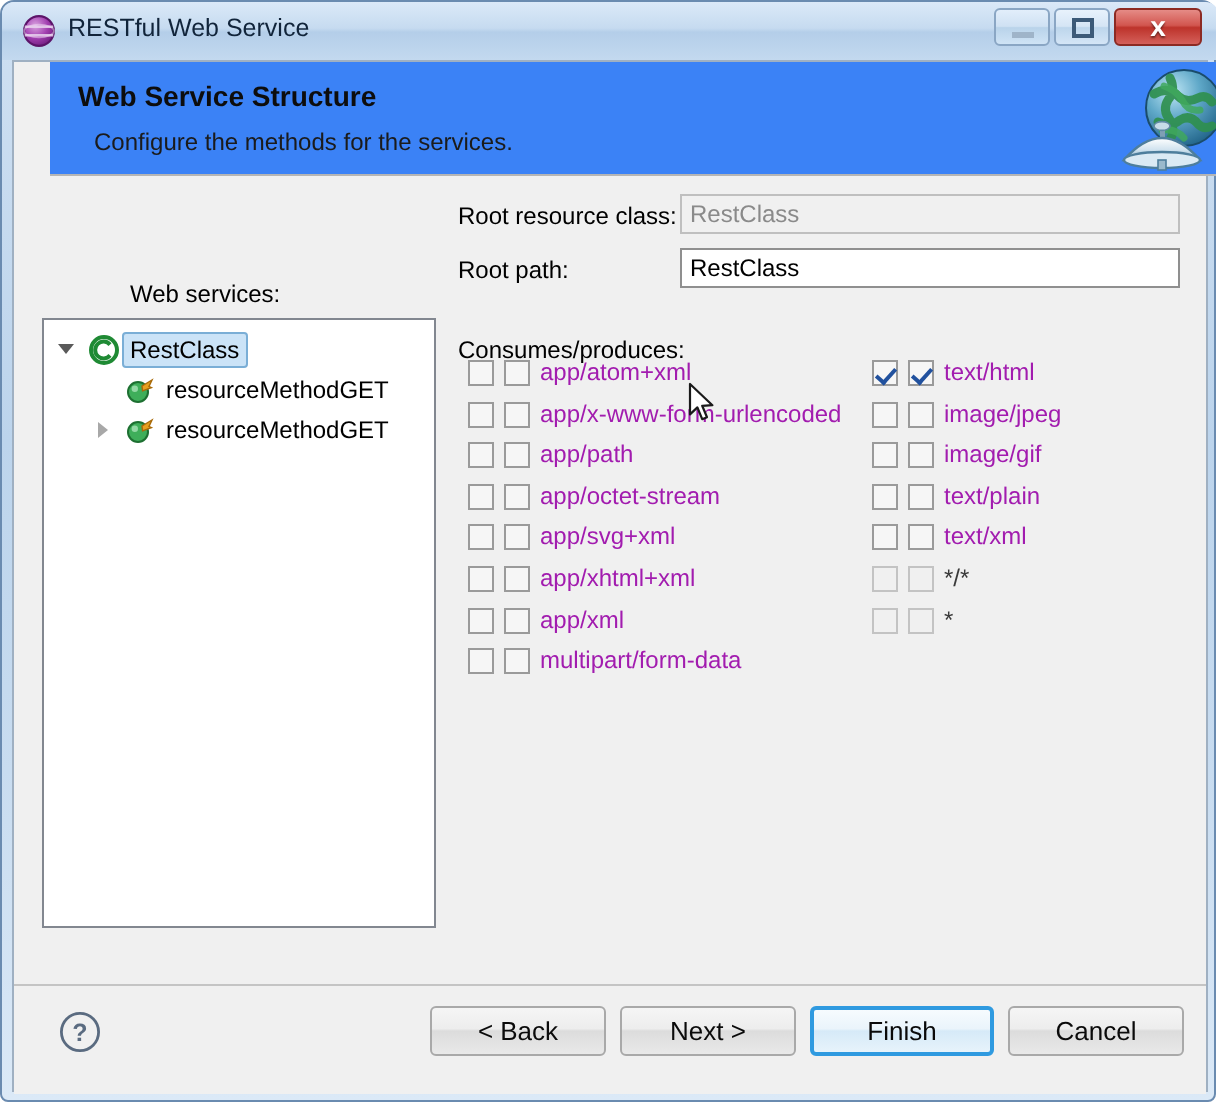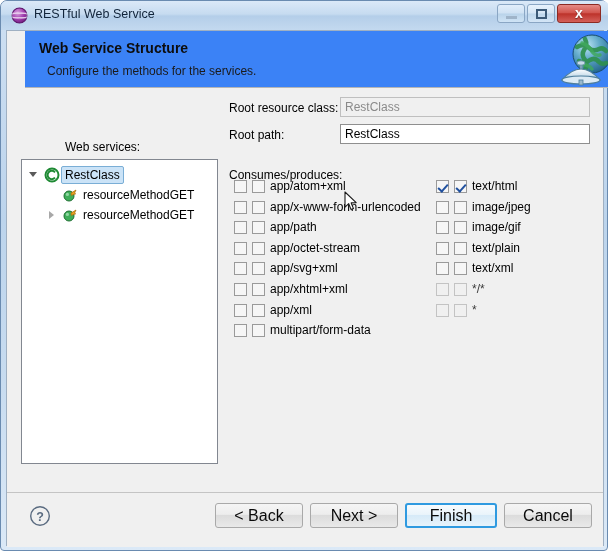--- a/index.html
+++ b/index.html
@@ -268,21 +268,21 @@
     border: solid #21519e;
     border-width: 0 2px 2px 0;
     transform: rotate(42deg);
   }
   .cb1 { left: 0px; }
   .cb2 { left: 18px; }
   .cbtext {
     position: absolute;
     left: 36px; top: 1px;
     font-size: 12px;
-    color: #000000;
+    color: #a21caf;
   }
   .cbtext.dim { color: #3a3a3a; }
 
   
   #footer {
     position: absolute;
     left: 0; top: 461px;
     width: 596px; height: 54px;
     background: #f0f0f0;
     border-top: 1px solid #c4c4c4;
@@ -294,21 +294,21 @@
   }
   .btn {
     position: absolute;
     top: 10px;
     height: 25px;
     box-sizing: border-box;
     background: linear-gradient(to bottom, #f5f5f5 0%, #ededed 45%, #dcdcdc 50%, #e9e9e9 100%);
     border: 1px solid #a9a9a9;
     border-radius: 3px;
     font-family: "Liberation Sans", sans-serif;
-    font-size: 16px;
+    font-size: 13px;
     color: #0a0a0a;
     text-align: center;
     line-height: 23px;
   }
   .btn.default {
     border: 2px solid #2f9ae0;
     background: linear-gradient(to bottom, #f6fbfe 0%, #eaf4fb 45%, #d6eaf8 50%, #e7f3fb 100%);
     line-height: 21px;
   }
   #btn-back   { left: 208px; width: 88px; }

